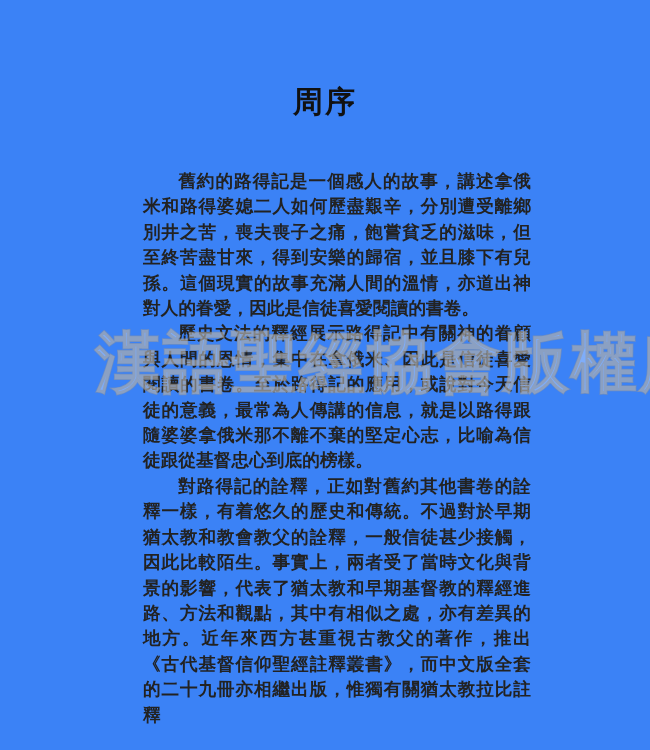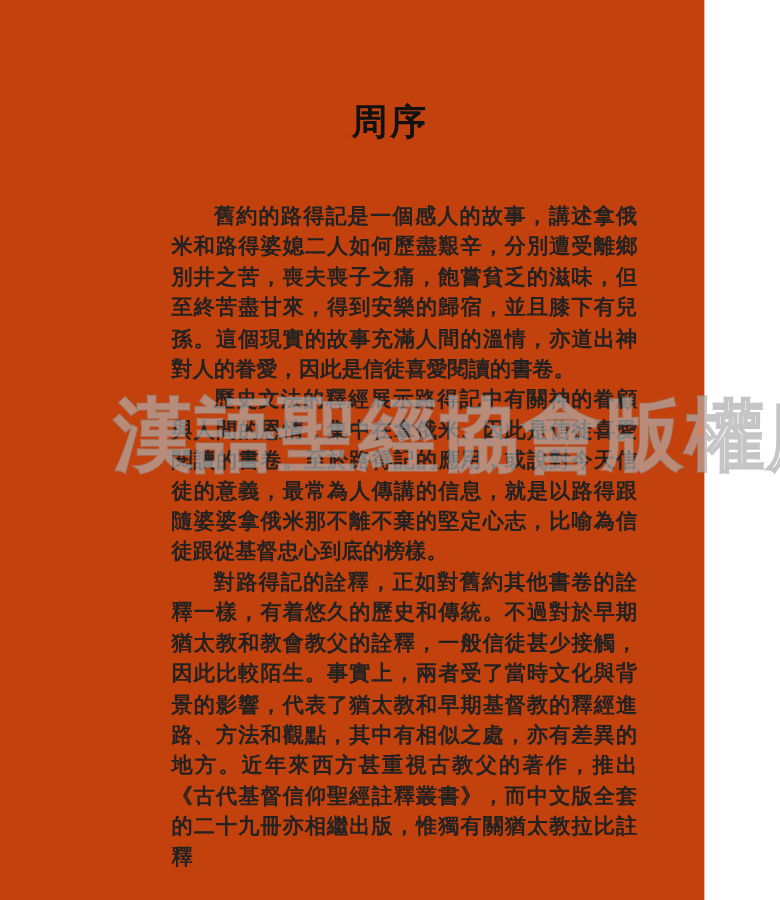--- a/index.html
+++ b/index.html
@@ -1,18 +1,18 @@
 <!DOCTYPE html>
 <html><head>
 <meta charset="utf-8">
 <style>
   html, body { margin: 0; padding: 0; background: #ffffff; }
   body { width: 650px; height: 750px; position: relative; overflow: hidden;
          font-family: "DejaVu Serif", "Liberation Serif", serif; color: #1a1a1a; }
-  .page { position: absolute; left: 0; top: 0; width: 587px; height: 750px; background: #c2410c; }
+  .page { position: absolute; left: 0; top: 0; width: 650px; height: 750px; background: #3b82f6; }
   .title { position: absolute; left: 0; width: 650px; top: 82px; text-align: center;
            font-size: 30px; font-weight: bold; letter-spacing: 2px; color: #111; }
   .body-text { position: absolute; left: 143px; top: 168px; width: 388px; }
   .para { margin: 0; font-size: 17.6px; line-height: 25.4px; text-align: justify;
           text-indent: 2em; letter-spacing: 0.1px; color: #222; font-weight: bold; }
   .watermark { position: absolute; left: 95px; top: 318px; width: 560px; height: 90px;
                font-family: "DejaVu Sans", "Liberation Sans", sans-serif; font-weight: bold;
                font-size: 66px; line-height: 90px; letter-spacing: 2px; white-space: nowrap;
                color: rgba(255,255,255,0.35); -webkit-text-stroke: 1.5px rgba(150,150,150,0.55);
                pointer-events: none; }

